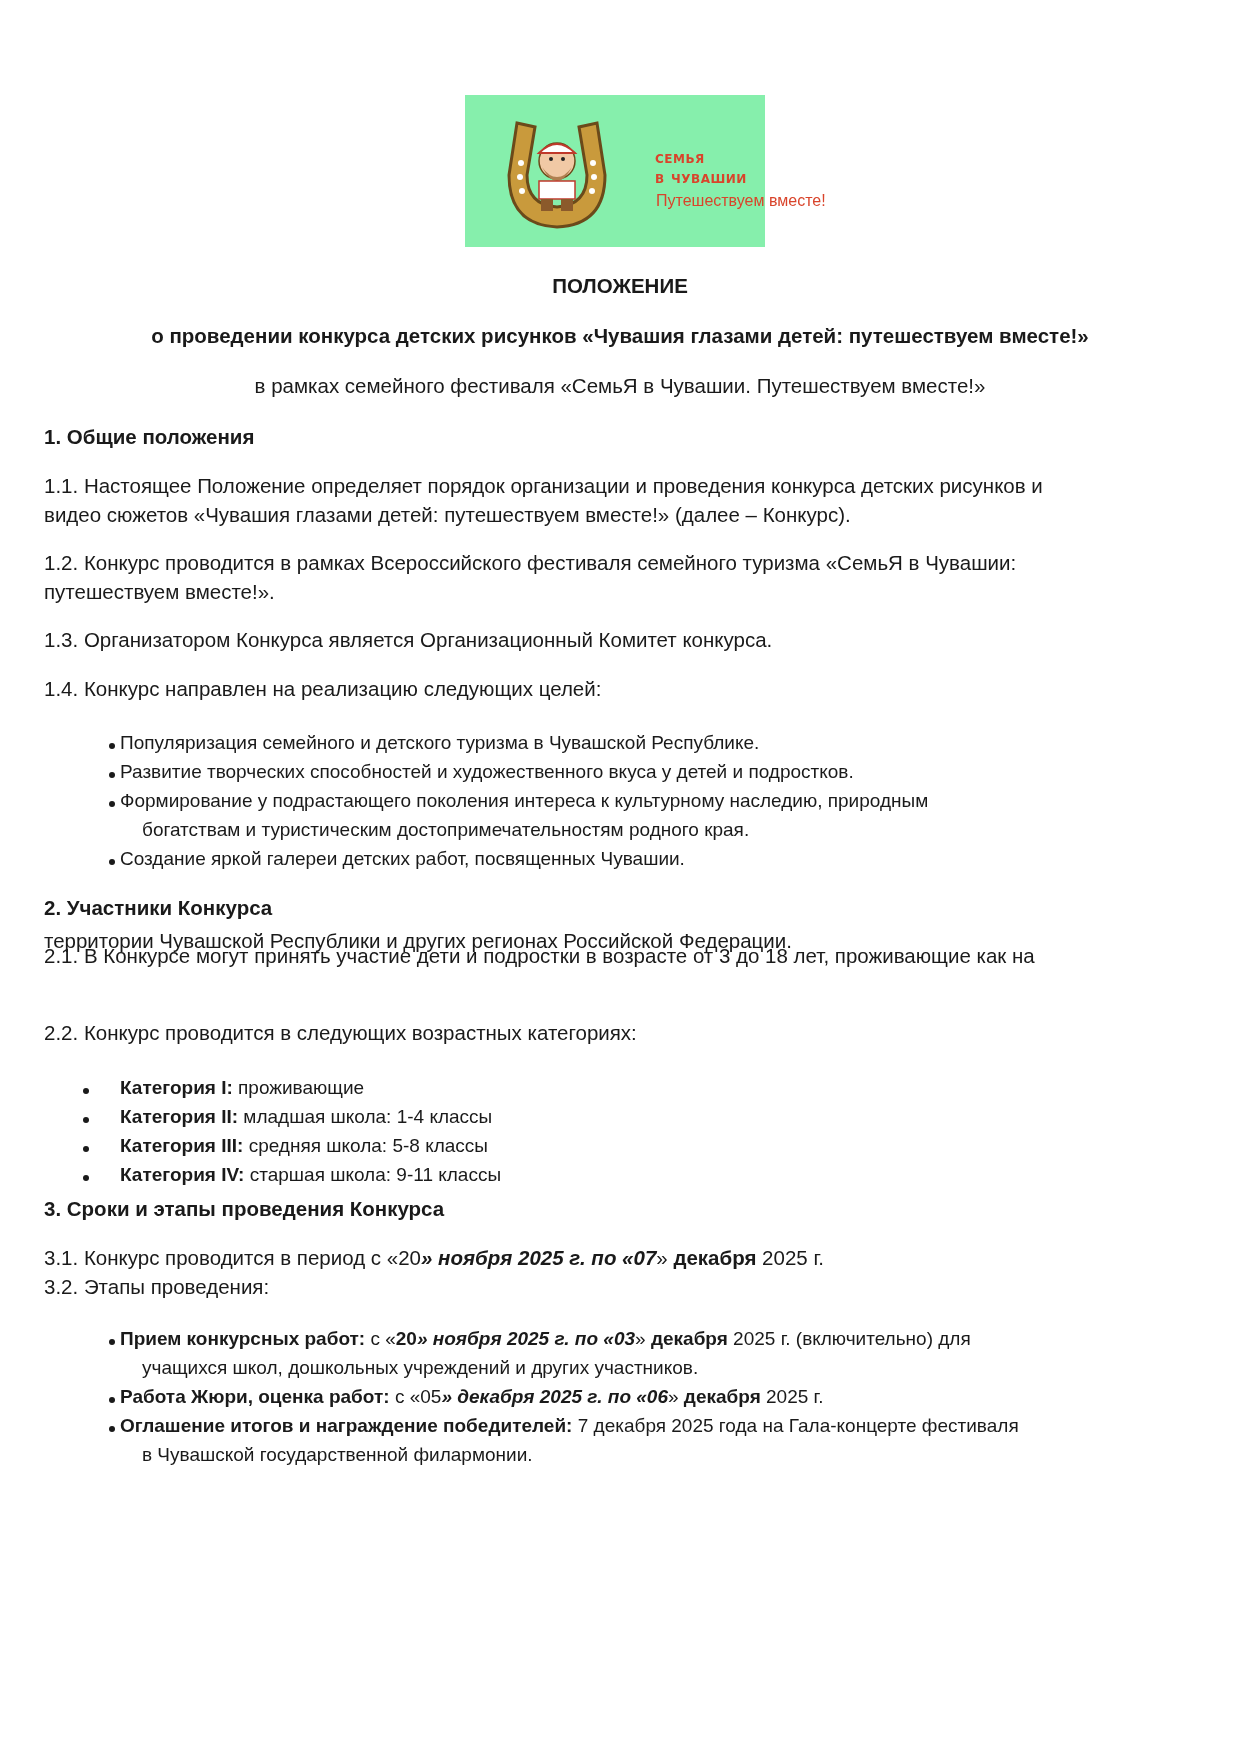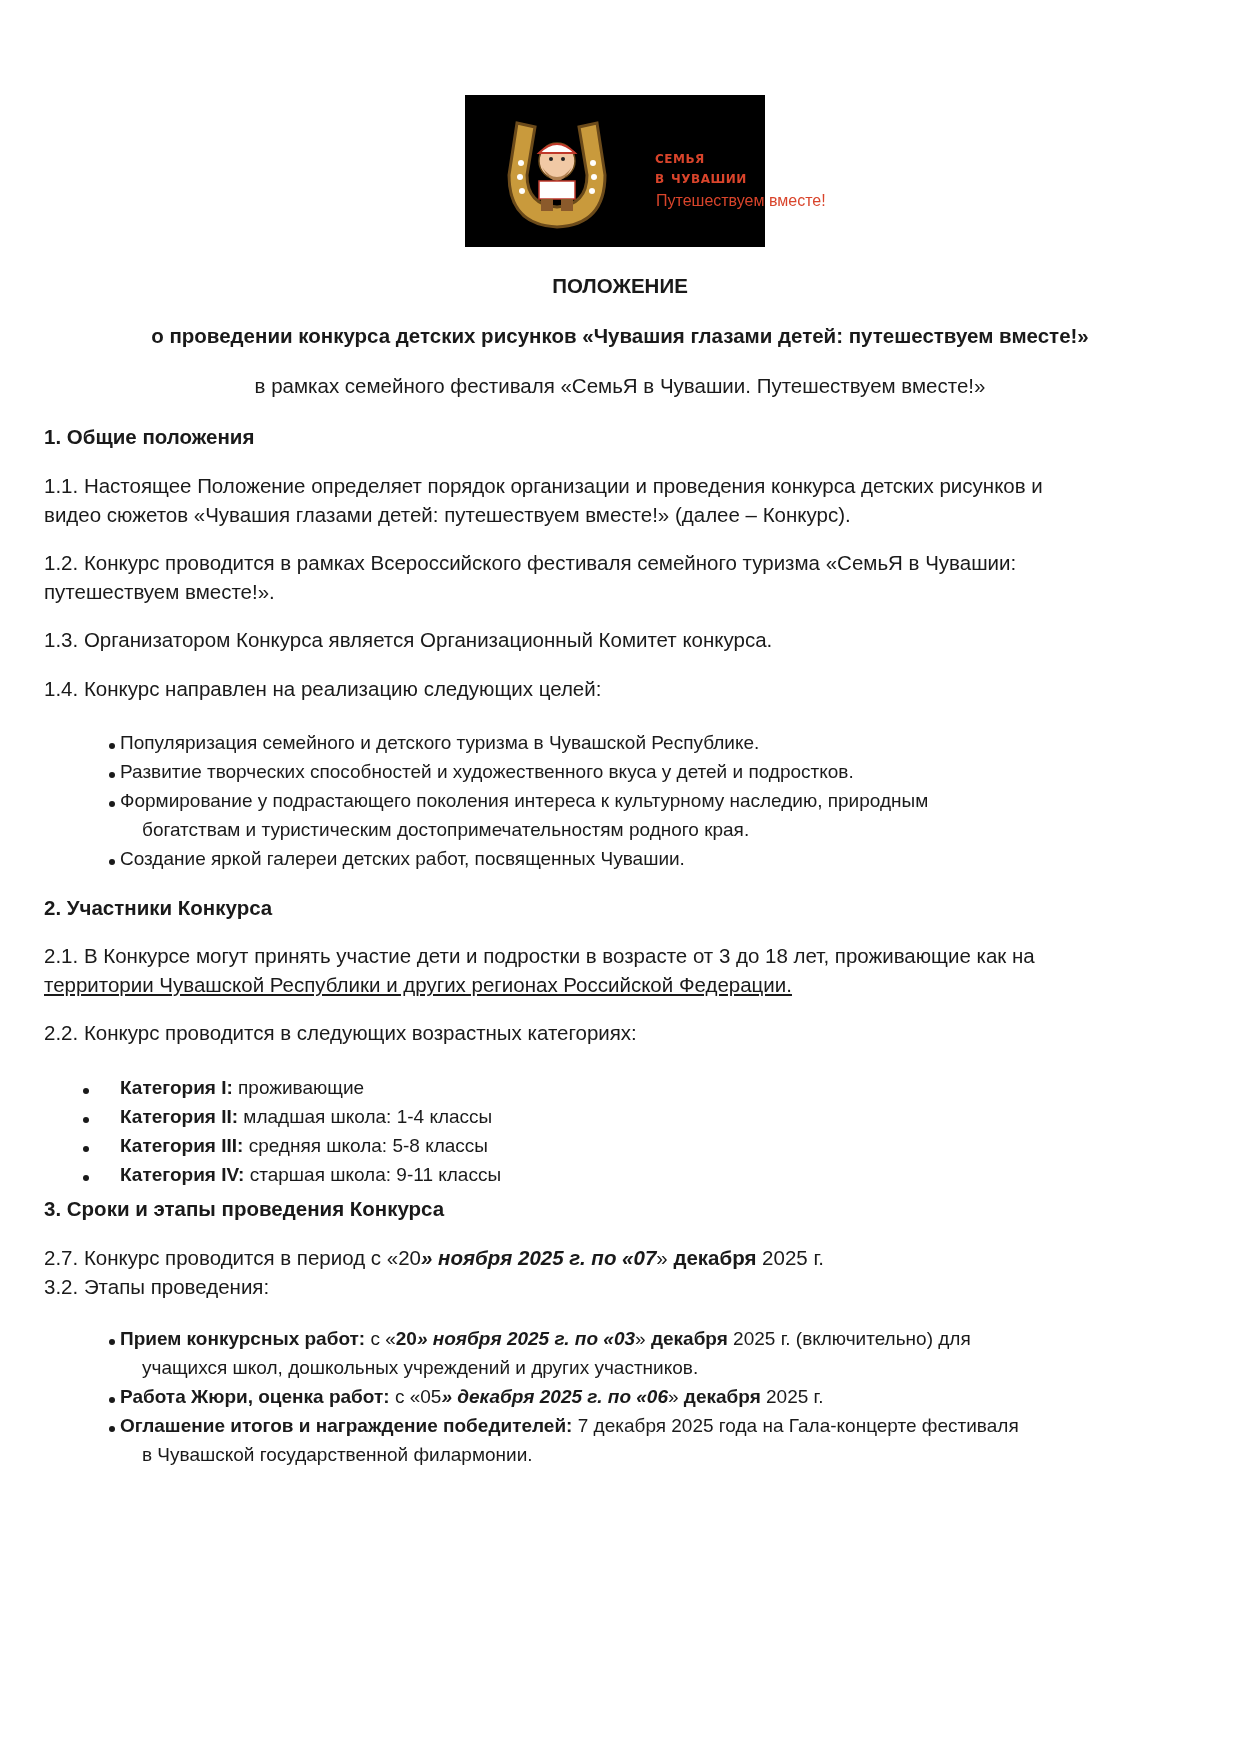--- a/index.html
+++ b/index.html
@@ -4,21 +4,21 @@
 <style>
   html, body { margin: 0; padding: 0; background: #ffffff; }
   body {
     width: 1240px; height: 1754px; position: relative; overflow: hidden;
     font-family: "Liberation Sans", "DejaVu Sans", sans-serif;
     color: #1a1a1a;
   }
   .page { position: absolute; left: 0; top: 0; width: 1240px; height: 1754px; }
   .logo-box {
     position: absolute; left: 465px; top: 95px; width: 300px; height: 152px;
-    background: #000000;
+    background: #86efac;
   }
   .logo-box svg { position: absolute; left: 22px; top: 20px; }
   .logo-title {
     position: absolute; left: 190px; top: 52px; color: #d9442b;
     font-family: "DejaVu Sans", sans-serif; font-weight: bold;
     font-size: 17px; line-height: 20px; letter-spacing: 0.5px;
     text-transform: lowercase; font-variant: small-caps;
   }
   .logo-title span { display: block; }
   .logo-slogan {
@@ -81,36 +81,36 @@
     <div class="li" style="left:120px;top:757px;">Развитие творческих способностей и художественного вкуса у детей и подростков.</div>
     <span class="dot" style="left:109px;top:801px;"></span>
     <div class="li" style="left:120px;top:786px;">Формирование у подрастающего поколения интереса к культурному наследию, природным</div>
     <div class="li" style="left:142px;top:815px;">богатствам и туристическим достопримечательностям родного края.</div>
     <span class="dot" style="left:109px;top:859px;"></span>
     <div class="li" style="left:120px;top:844px;">Создание яркой галереи детских работ, посвященных Чувашии.</div>
   </div>
 
   <div class="t b" style="top:893px;">2. Участники Конкурса</div>
   <div class="t" style="top:941px;">2.1. В Конкурсе могут принять участие дети и подростки в возрасте от 3 до 18 лет, проживающие как на</div>
-  <div class="t" style="top:970px;text-decoration:underline;">территории Чувашской Республики и других регионах Российской Федерации.</div>
+  <div class="t" style="top:926px;">территории Чувашской Республики и других регионах Российской Федерации.</div>
   <div class="t" style="top:1018px;">2.2. Конкурс проводится в следующих возрастных категориях:</div>
 
   <div>
     <span class="dot" style="left:83px;top:1088px;"></span>
     <div class="li" style="left:120px;top:1073px;"><span class="b">Категория I:</span><span> проживающие</span></div>
     <span class="dot" style="left:83px;top:1117px;"></span>
     <div class="li" style="left:120px;top:1102px;"><span class="b">Категория II:</span><span> младшая школа: 1-4 классы</span></div>
     <span class="dot" style="left:83px;top:1146px;"></span>
     <div class="li" style="left:120px;top:1131px;"><span class="b">Категория III:</span><span> средняя школа: 5-8 классы</span></div>
     <span class="dot" style="left:83px;top:1175px;"></span>
     <div class="li" style="left:120px;top:1160px;"><span class="b">Категория IV:</span><span> старшая школа: 9-11 классы</span></div>
   </div>
 
   <div class="t b" style="top:1194px;">3. Сроки и этапы проведения Конкурса</div>
-  <div class="t" style="top:1243px;"><span>2.7. Конкурс проводится в период с «20</span><span class="bi">» ноября 2025 г. по «07</span><span>» </span><span class="b">декабря</span><span> 2025 г.</span></div>
+  <div class="t" style="top:1243px;"><span>3.1. Конкурс проводится в период с «20</span><span class="bi">» ноября 2025 г. по «07</span><span>» </span><span class="b">декабря</span><span> 2025 г.</span></div>
   <div class="t" style="top:1272px;">3.2. Этапы проведения:</div>
 
   <div>
     <span class="dot" style="left:109px;top:1339px;"></span>
     <div class="li" style="left:120px;top:1324px;"><span class="b">Прием конкурсных работ:</span><span> с «</span><span class="b">20</span><span class="bi">» ноября 2025 г. по «03</span><span>» </span><span class="b">декабря</span><span> 2025 г. (включительно) для</span></div>
     <div class="li" style="left:142px;top:1353px;">учащихся школ, дошкольных учреждений и других участников.</div>
 
     <span class="dot" style="left:109px;top:1397px;"></span>
     <div class="li" style="left:120px;top:1382px;"><span class="b">Работа Жюри, оценка работ:</span><span> с «05</span><span class="bi">» декабря 2025 г. по «06</span><span>» </span><span class="b">декабря</span><span> 2025 г.</span></div>
 

